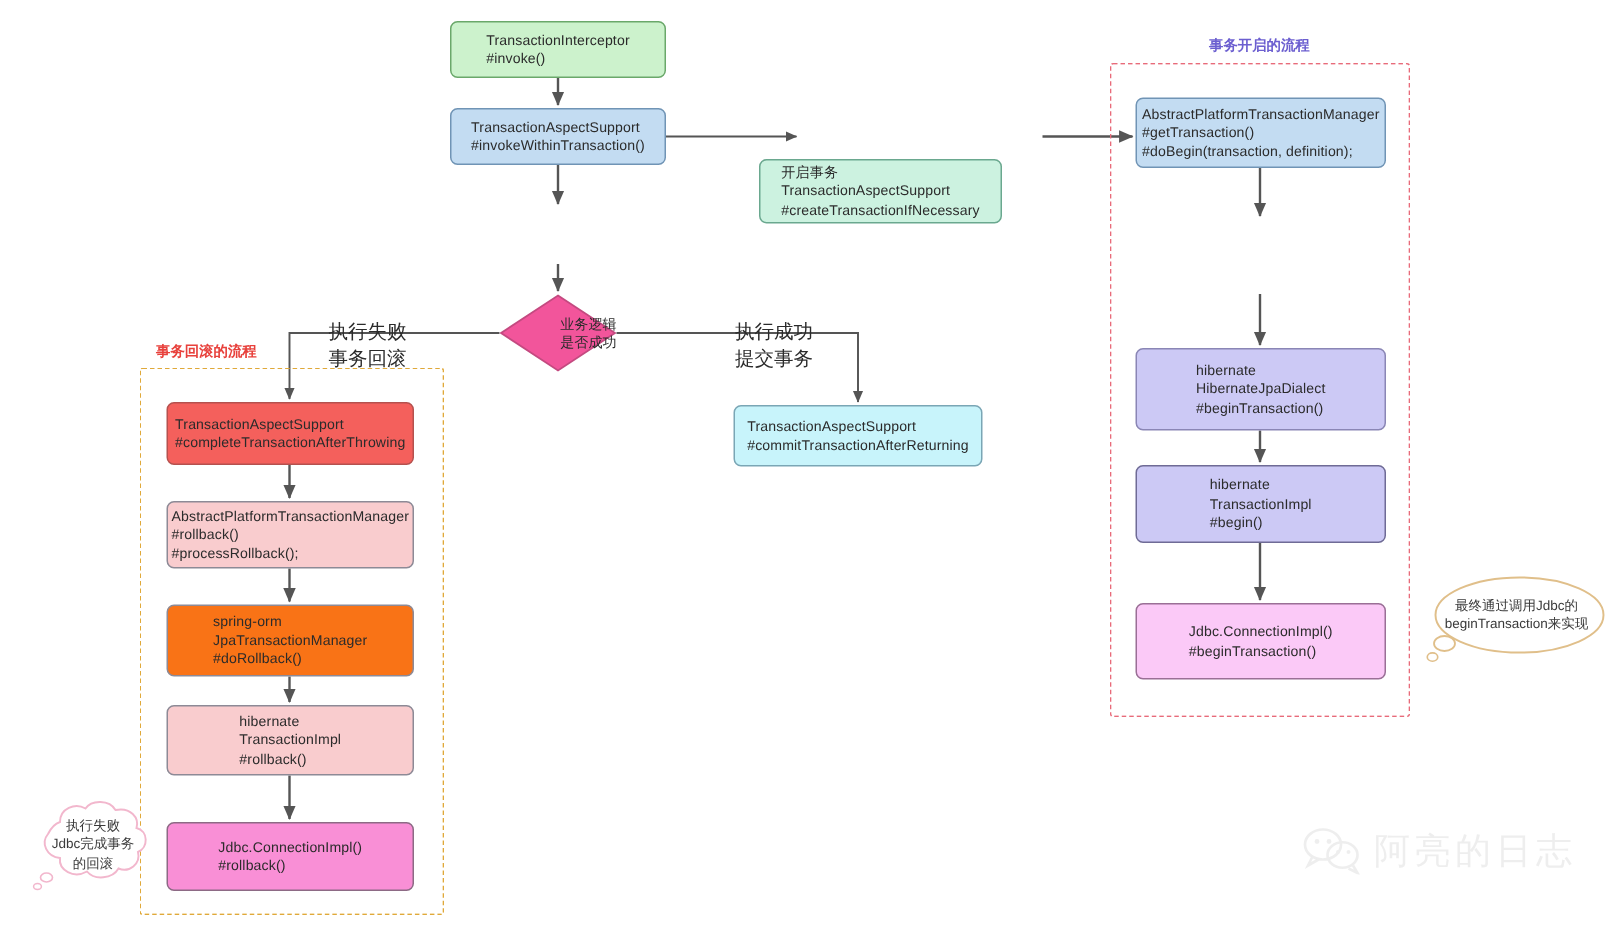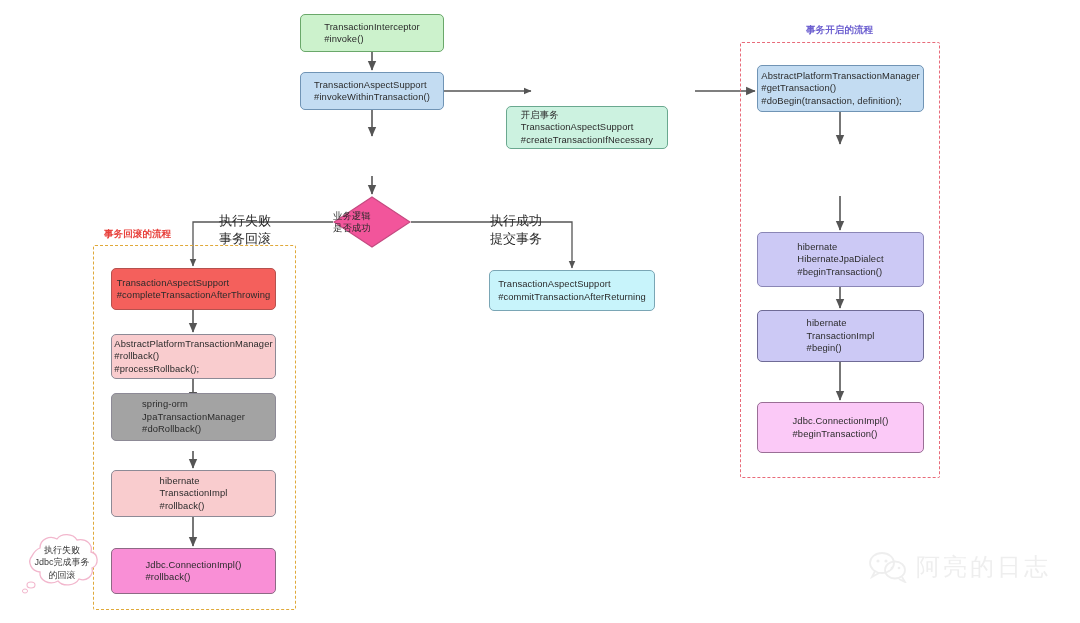--- a/index.html
+++ b/index.html
@@ -36,21 +36,21 @@
     color: #2b2b2b;
     font-size: 9.4px;
     letter-spacing: 0.1px;
     white-space: pre-line;
     padding: 2px 4px;
   }
   .diamond-wrap {
     position: absolute;
     display: flex;
     align-items: center;
-    justify-content: flex-start;
+    justify-content: flex-end;
   }
   .diamond-shape {
     position: absolute;
     left: 0; top: 0;
     width: 100%;
     height: 100%;
   }
   .diamond-label {
     position: relative;
     z-index: 2;
@@ -193,21 +193,21 @@
   <div class="node" style="left:757px; top:402px; width:167px; height:51px; background:#fbc9f7; border:1.4px solid #9a6f96;">Jdbc.ConnectionImpl()
 #beginTransaction()</div>
 
   <div class="node" style="left:111px; top:268px; width:165px; height:42px; background:#f4605c; border:1.2px solid #b5514e;">TransactionAspectSupport
 #completeTransactionAfterThrowing</div>
 
   <div class="node" style="left:111px; top:334px; width:165px; height:45px; background:#f9ccce; border:1.2px solid #8d8a96;">AbstractPlatformTransactionManager
 #rollback()
 #processRollback();</div>
 
-  <div class="node" style="left:111px; top:393px; width:165px; height:48px; background:#a3a3a3; border:1.2px solid #8d8a96;">spring-orm
+  <div class="node" style="left:111px; top:403px; width:165px; height:48px; background:#f97316; border:1.2px solid #8d8a96;">spring-orm
 JpaTransactionManager
 #doRollback()</div>
 
   <div class="node" style="left:111px; top:470px; width:165px; height:47px; background:#f9ccce; border:1.2px solid #8d8a96;">hibernate
 TransactionImpl
 #rollback()</div>
 
   <div class="node" style="left:111px; top:548px; width:165px; height:46px; background:#f98fd6; border:1.3px solid #8d6a85;">Jdbc.ConnectionImpl()
 #rollback()</div>
 
@@ -231,20 +231,29 @@
                C81,22 81,33 74,36 C76,44 68,50 61,47 C57,54 45,55 40,49
                C31,54 21,48 22,40 C13,39 9,30 14,24 C16,20 19,17 22,16 Z" fill="#ffffff" stroke="#f2b7cd" stroke-width="1.3"></path>
       <ellipse cx="13" cy="53" rx="4" ry="3" fill="#ffffff" stroke="#f2b7cd" stroke-width="1.1"></ellipse>
       <ellipse cx="7" cy="59" rx="2.6" ry="2" fill="#ffffff" stroke="#f2b7cd" stroke-width="1"></ellipse>
     </svg>
     <div class="cloud-text">执行失败
 Jdbc完成事务
 的回滚</div>
   </div>
 
+  <div class="cloud" style="left:950px; top:382px; width:122px; height:62px;">
+    <svg width="122" height="62" viewBox="0 0 122 62">
+      <ellipse cx="63" cy="28" rx="56" ry="25" fill="#ffffff" stroke="#e0bf8a" stroke-width="1.3"></ellipse>
+      <ellipse cx="13" cy="47" rx="7" ry="5" fill="#ffffff" stroke="#e0bf8a" stroke-width="1.2"></ellipse>
+      <ellipse cx="5" cy="56" rx="3.5" ry="2.8" fill="#ffffff" stroke="#e0bf8a" stroke-width="1.1"></ellipse>
+    </svg>
+    <div class="cloud-text" style="top:28px; transform:translateY(-50%); padding:0 12px; box-sizing:border-box;">最终通过调用Jdbc的
+beginTransaction来实现</div>
+  </div>
 
   <div class="watermark" style="left:868px; top:551px;">
     <svg width="40" height="32" viewBox="0 0 40 32">
       <ellipse cx="14" cy="12" rx="12" ry="10" fill="none" stroke="#dedede" stroke-width="1.8"></ellipse>
       <path d="M7,20 L4,26 L11,22" fill="none" stroke="#dedede" stroke-width="1.8"></path>
       <circle cx="10" cy="10" r="1.6" fill="#dedede"></circle>
       <circle cx="18" cy="10" r="1.6" fill="#dedede"></circle>
       <ellipse cx="27" cy="19" rx="10" ry="8.5" fill="none" stroke="#dedede" stroke-width="1.8"></ellipse>
       <path d="M34,26 L37,31 L31,28" fill="none" stroke="#dedede" stroke-width="1.8"></path>
       <circle cx="24" cy="17" r="1.3" fill="#dedede"></circle>

